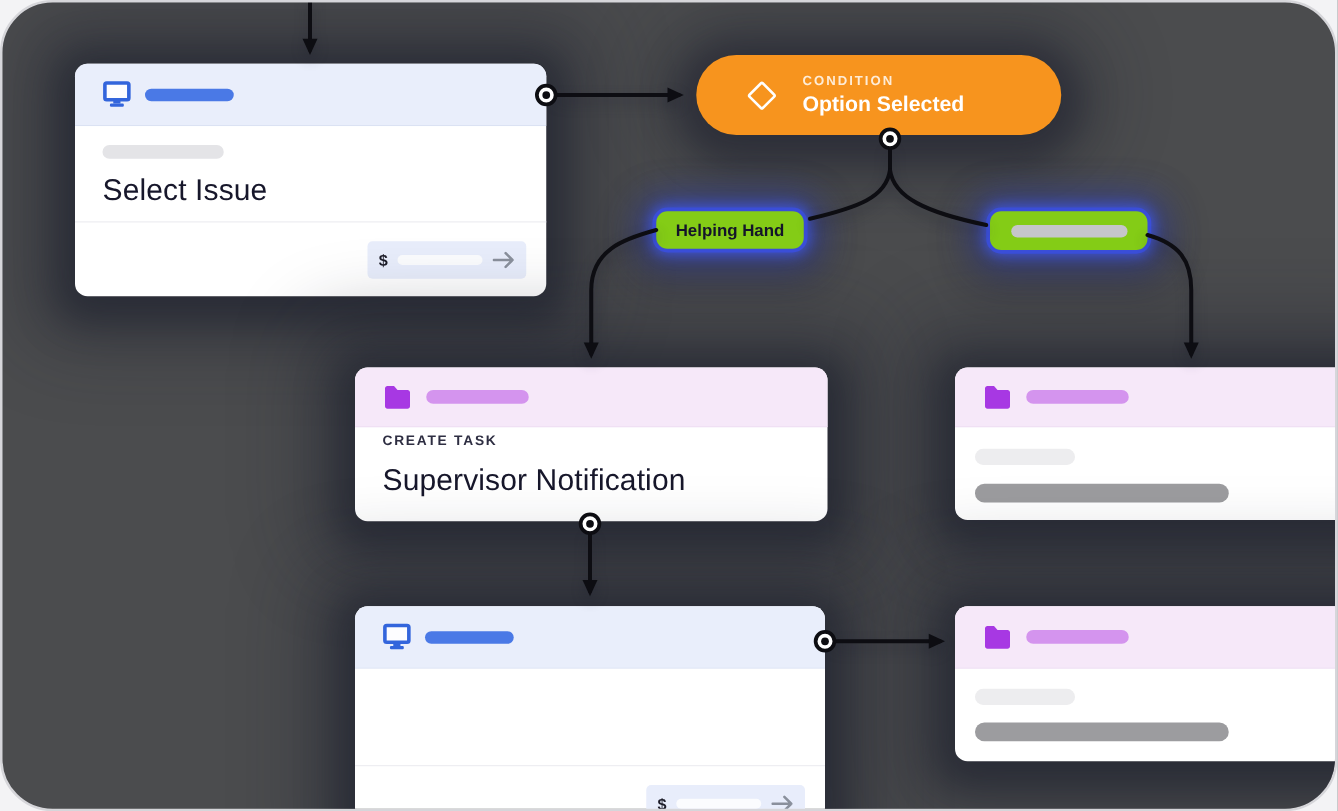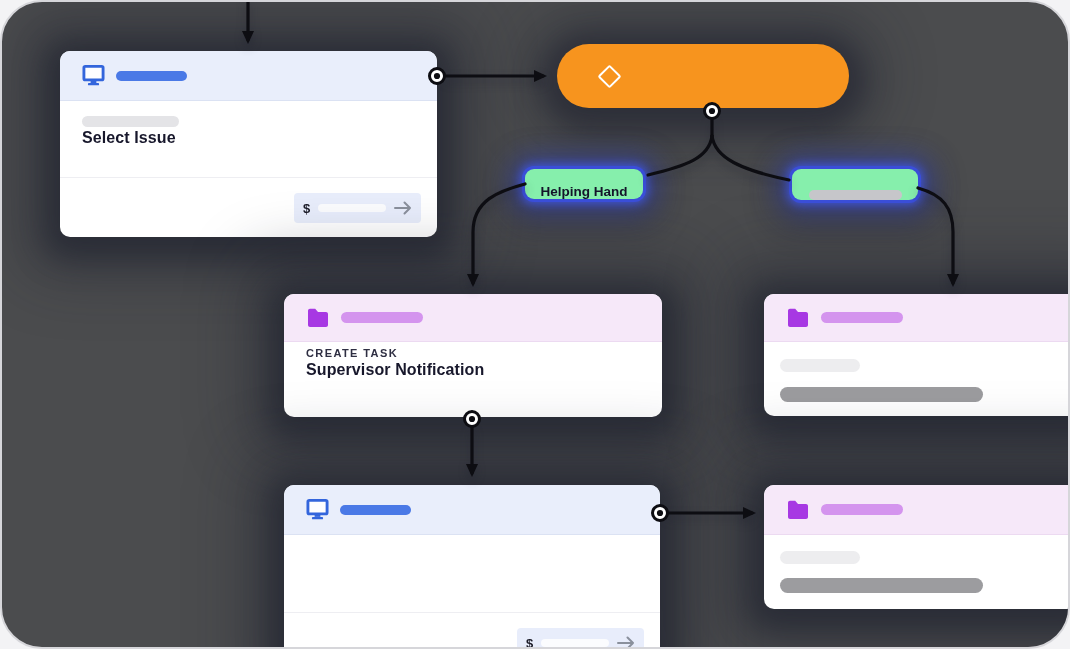--- a/index.html
+++ b/index.html
@@ -13,38 +13,38 @@
   .hdr-blue{background:#E9EEFB;border-bottom:1px solid #DBE2F3;height:50px;}
   .hdr-purple{background:#F6E8F9;border-bottom:1px solid #ECDAF1;height:48px;}
   .bar{display:block;border-radius:6px;}
   .bar-blue{width:71px;height:10px;background:#4A79E6;}
   .bar-purple{width:82px;height:11px;background:#D494EE;}
   .bar-gray{width:97px;height:11px;background:#E4E4E7;}
   .bar-light{width:80px;height:13px;background:#EDEDEF;border-radius:7px;}
   .bar-dark{width:203px;height:15px;background:#9C9C9F;border-radius:8px;}
   .bar-pillgray{width:93px;height:10px;background:#C6C6CA;border-radius:5px;}
   .card-body{padding:15px 22px 0 22px;}
-  .node-title{font-size:16px;font-weight:700;color:#17172B;margin-top:2px;letter-spacing:.1px;}
+  .node-title{font-size:24px;font-weight:400;color:#17172B;margin-top:12px;letter-spacing:.1px;}
   .kind-label{font-size:11px;font-weight:700;letter-spacing:1.4px;color:#2E2E42;margin-top:3px;}
   .card-footer{position:absolute;left:0;right:0;border-top:1px solid #EEEEF2;display:flex;
                justify-content:flex-end;align-items:center;padding:15px 16px 15px 0;}
   .mock-input{display:flex;align-items:center;gap:8px;background:#E8EDFB;border-radius:4px;
               width:127px;height:30px;padding:0 9px;box-sizing:border-box;}
   .mock-input .prefix{font-size:13px;font-weight:700;color:#1c1c28;}
   .mock-input .ph{flex:1;height:8px;background:rgba(255,255,255,.8);border-radius:4px;}
   
   .condition{position:absolute;left:555px;top:42px;width:292px;height:64px;border-radius:32px;
              background:#F7941E;display:flex;align-items:center;padding-left:44px;box-sizing:border-box;
              box-shadow:0 6px 26px 16px rgba(30,32,46,.5),0 0 56px 34px rgba(30,32,46,.3);}
   .diamond{width:13px;height:13px;border:2.5px solid #ffffff;border-radius:2px;transform:rotate(45deg);}
   .cond-text{margin-left:24px;}
   .cond-kind{font-size:10.5px;font-weight:700;letter-spacing:1.6px;color:rgba(255,255,255,.82);}
   .cond-title{font-size:17px;font-weight:700;color:#ffffff;margin-top:3px;}
   
-  .branch{position:absolute;background:#86efac;border-radius:9px;display:flex;align-items:flex-end;
+  .branch{position:absolute;background:#84cc16;border-radius:9px;display:flex;align-items:center;
           justify-content:center;
           box-shadow:0 0 0 3px #3A4ED8,0 0 10px 5px rgba(64,86,224,.85),
                      0 0 26px 15px rgba(64,86,224,.40),0 8px 30px 18px rgba(30,32,46,.45);}
   .branch-label{font-size:13.5px;font-weight:700;color:#14142A;}
   
   .links{position:absolute;left:0;top:0;z-index:6;pointer-events:none;}
   .links .trail{filter:drop-shadow(0 5px 5px rgba(28,30,44,.45));}
   .z2{z-index:2;} .z3{z-index:3;}
 </style>
 </head>
@@ -75,20 +75,24 @@
           <svg width="18" height="14" viewBox="0 0 18 14">
             <path d="M1 7 H16 M10.5 1.5 L16 7 L10.5 12.5" fill="none" stroke="#8A909C" stroke-width="2" stroke-linecap="round" stroke-linejoin="round"></path>
           </svg>
         </span>
       </div>
     </div>
   </div>
 
   <div class="condition z2">
     <span class="diamond"></span>
+    <span class="cond-text">
+      <div class="cond-kind">CONDITION</div>
+      <div class="cond-title">Option Selected</div>
+    </span>
   </div>
 
   <div class="branch z3" style="left:523px;top:167px;width:118px;height:30px;">
     <span class="branch-label">Helping Hand</span>
   </div>
   <div class="branch z3" style="left:790px;top:167px;width:126px;height:31px;">
     <span class="bar bar-pillgray"></span>
   </div>
 
   <div class="card z2" style="left:282px;top:292px;width:378px;height:123px;">

